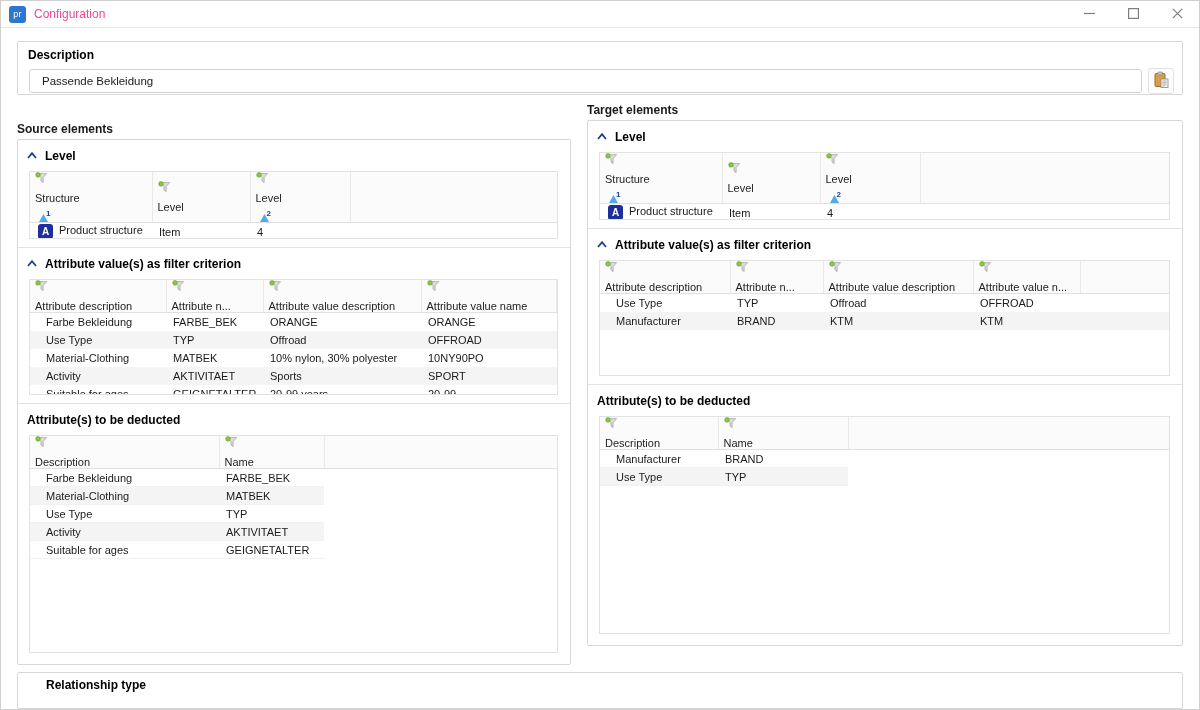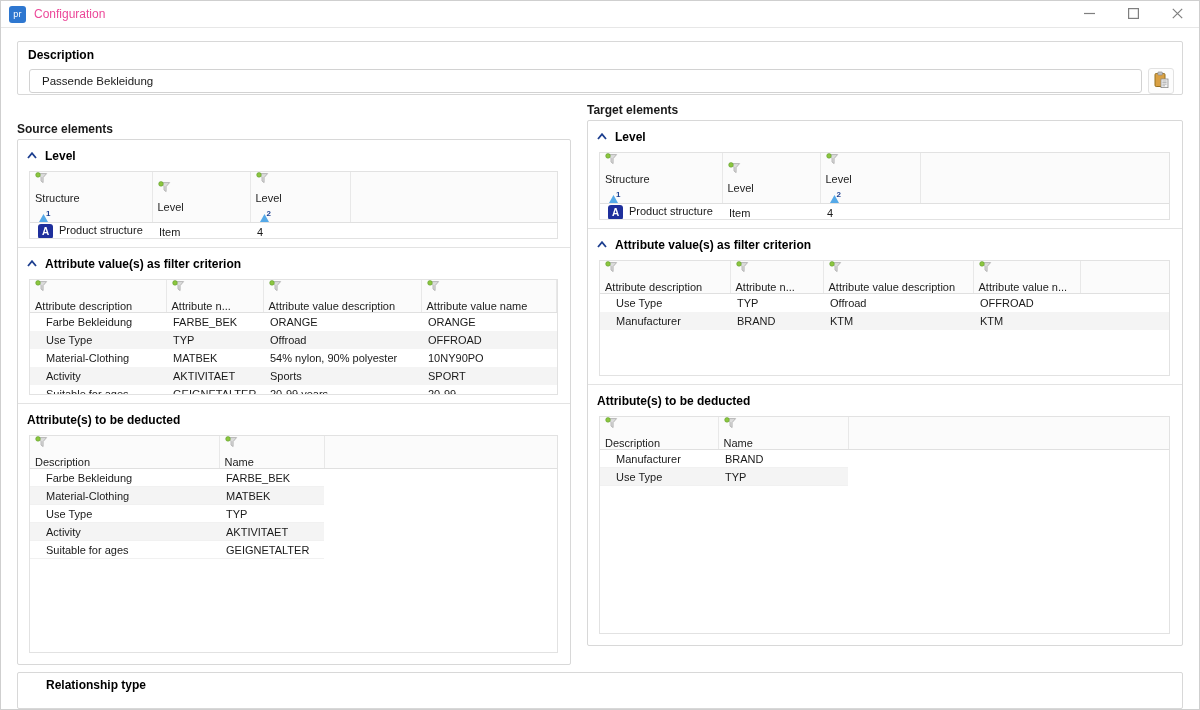--- a/index.html
+++ b/index.html
@@ -247,21 +247,21 @@
               <tr class="stripe-full">
                   <td>Use Type</td>
                   <td>TYP</td>
                   <td>Offroad</td>
                   <td>OFFROAD</td>
                   <td></td>
                 </tr>
               <tr>
                   <td>Material-Clothing</td>
                   <td>MATBEK</td>
-                  <td>54% nylon, 90% polyester</td>
+                  <td>10% nylon, 30% polyester</td>
                   <td>10NY90PO</td>
                   <td></td>
                 </tr>
               <tr class="stripe-full">
                   <td>Activity</td>
                   <td>AKTIVITAET</td>
                   <td>Sports</td>
                   <td>SPORT</td>
                   <td></td>
                 </tr>

